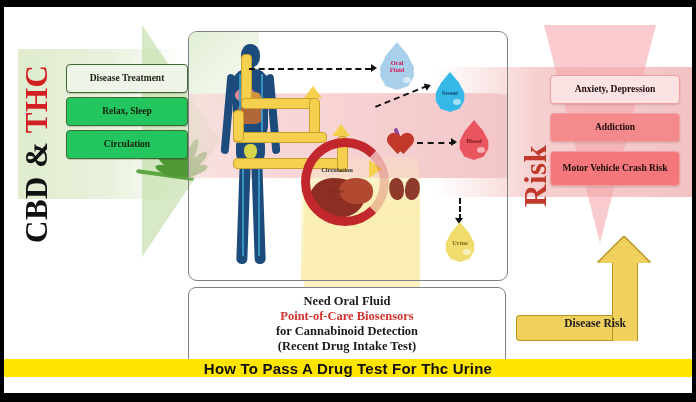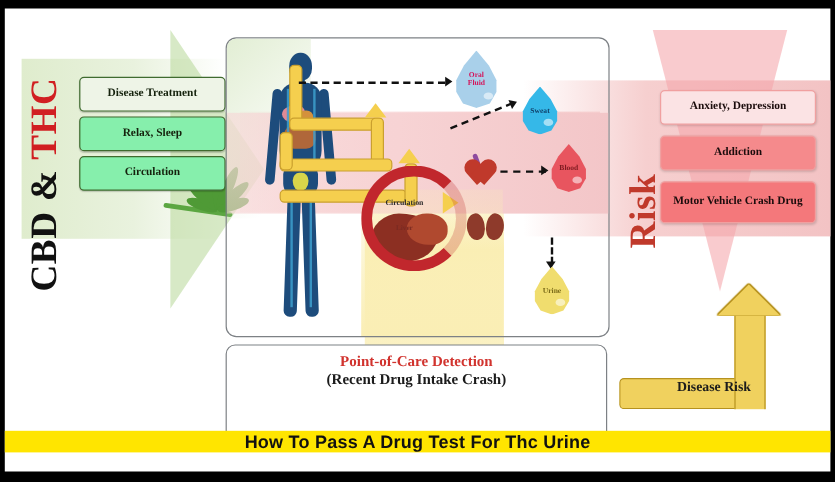--- a/index.html
+++ b/index.html
@@ -37,21 +37,21 @@
 
   
   .side-title{position:absolute;writing-mode:vertical-rl;transform:rotate(180deg);
       font-weight:bold;letter-spacing:.5px;font-family:"Liberation Serif",serif;}
   #cbdthc{left:16px;top:36px;height:200px;font-size:31px;line-height:34px;color:#111;}
   #cbdthc .thc{color:#d11f22;}
   #risk{left:514px;top:96px;height:104px;font-size:31px;color:#c0392b;font-weight:bold;}
 
   
   .lbox{position:absolute;left:62px;width:120px;border:1.6px solid #3f6b2f;border-radius:4px;
-      background:#86efac;color:#15220d;font-size:9.5px;font-weight:bold;text-align:center;
+      background:#22c55e;color:#15220d;font-size:9.5px;font-weight:bold;text-align:center;
       display:flex;align-items:center;justify-content:center;line-height:11px;
       box-shadow:0 1px 1px rgba(0,0,0,.18);}
   #lb0{top:57px;height:27px;background:#eef4e7;}
   #lb1{top:90px;height:27px;}
   #lb2{top:123px;height:27px;}
   #lb3{top:156px;height:33px;background:#f0f5ea;}
 
   
   .rbox{position:absolute;left:546px;width:128px;border:1.4px solid #f0a0a0;border-radius:4px;
       color:#1b0c0c;font-size:9.5px;font-weight:bold;text-align:center;
@@ -204,21 +204,21 @@
 
   <div id="risk" class="side-title">Risk</div>
 
   <div class="rbox" id="rb0">
       <span>Anxiety, Depression</span>
     </div>
   <div class="rbox" id="rb1">
       <span>Addiction</span>
     </div>
   <div class="rbox" id="rb2">
-      <span>Motor Vehicle Crash Drug</span>
+      <span>Motor Vehicle Crash Risk</span>
     </div>
 
   <div id="panel">
     <div class="wash-green"></div>
     <div class="wash-pink"></div>
     <div class="wash-yellow"></div>
 
     <div class="body">
       <div class="b-head"></div>
         <div class="b-neck"></div>
@@ -288,22 +288,24 @@
         <span>Blood</span>
         <span class="glow"></span>
       </div>
     <div class="drop" id="d-urine">
         <span>Urine</span>
         <span class="glow"></span>
       </div>
   </div>
 
   <div id="bottom-panel">
-    <div class="bl2">Point-of-Care Detection</div>
-    <div class="bl4">(Recent Drug Intake Crash)</div>
+    <div class="bl1">Need Oral Fluid</div>
+    <div class="bl2">Point-of-Care Biosensors</div>
+    <div class="bl3">for Cannabinoid Detection</div>
+    <div class="bl4">(Recent Drug Intake Test)</div>
   </div>
 
   <div id="reduce-arrow">
     <div class="shaft-h"></div>
       <div class="shaft-v"></div>
       <div class="head"></div>
   </div>
   <div id="reduce-label">Disease Risk</div>
 
   <div id="banner">

